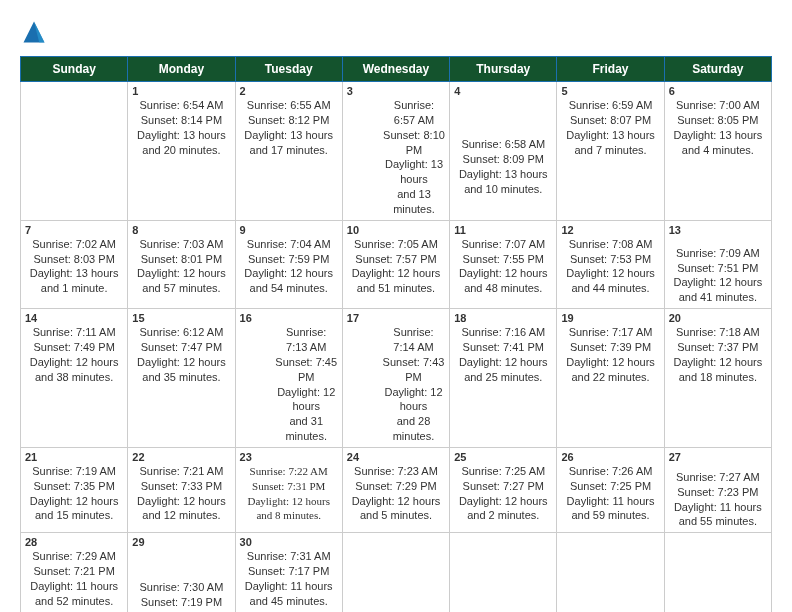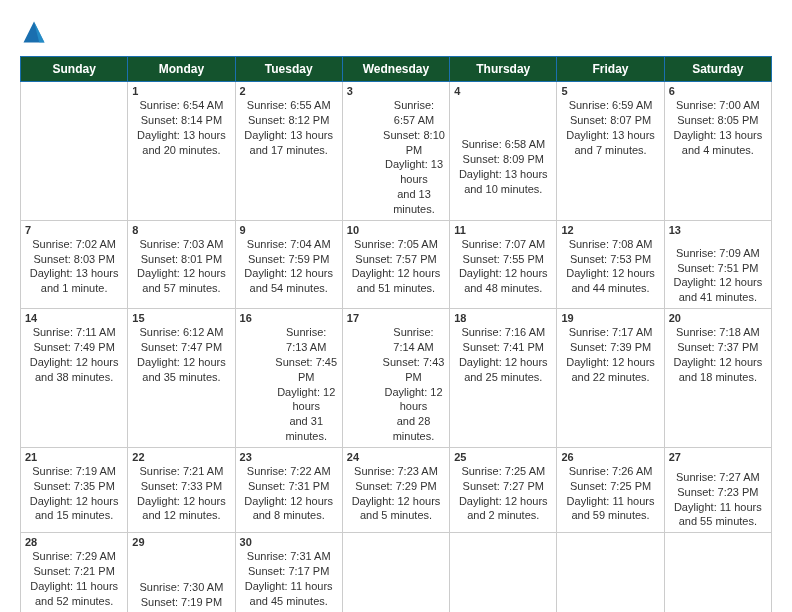--- a/index.html
+++ b/index.html
@@ -295,21 +295,21 @@
           </td>
           <td>
             <span class="day-num">22</span>
             <div class="cell-content" style="white-space: pre-line;">Sunrise: 7:21 AM
 Sunset: 7:33 PM
 Daylight: 12 hours
 and 12 minutes.</div>
           </td>
           <td>
             <span class="day-num">23</span>
-            <div class="cell-content" style="white-space: pre-line;">Sunrise: 7:22 AM
+            <div class="cell-content" style="white-space: pre-line; font-family: Liberation Serif, serif;">Sunrise: 7:22 AM
 Sunset: 7:31 PM
 Daylight: 12 hours
 and 8 minutes.</div>
           </td>
           <td>
             <span class="day-num">24</span>
             <div class="cell-content" style="white-space: pre-line;">Sunrise: 7:23 AM
 Sunset: 7:29 PM
 Daylight: 12 hours
 and 5 minutes.</div>

